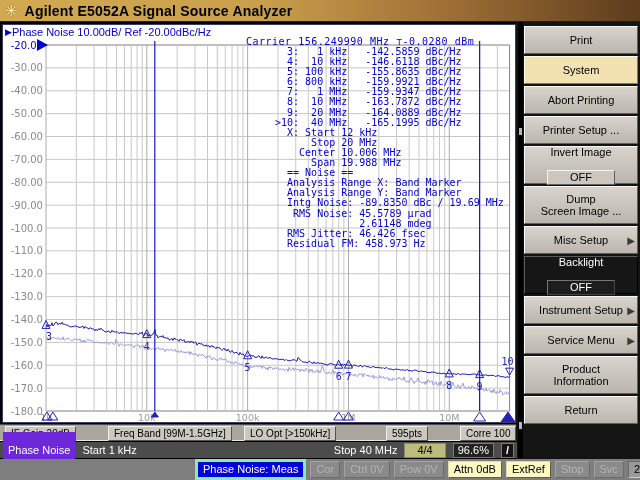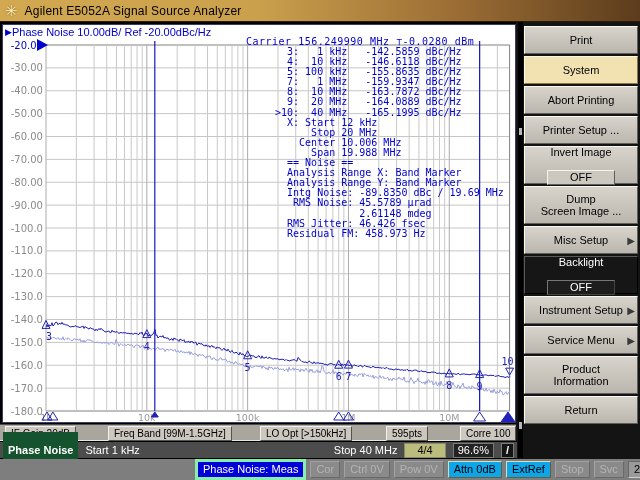--- a/index.html
+++ b/index.html
@@ -2,21 +2,21 @@
 <html><head>
 <meta charset="utf-8">
 <style>
 html,body{margin:0;padding:0;width:640px;height:480px;background:#000;overflow:hidden;
   font-family:"Liberation Sans",sans-serif;}
 #screen{position:absolute;left:0;top:0;width:640px;height:480px;}
 #titlebar{position:absolute;left:0;top:0;width:640px;height:22px;box-sizing:border-box;
   background:linear-gradient(90deg,#d2a851 0%,#cba04c 40%,#9a6c34 72%,#5c3c1c 100%);
   border-bottom:1px solid #2a1a08;display:flex;align-items:center;gap:7px;padding-left:5px;}
 #app-icon{color:#fdf3c0;font-size:15px;line-height:15px;text-shadow:0 0 2px #7a5a10;}
-#title-text{font-weight:normal;font-size:12px;color:#000;letter-spacing:.2px;}
+#title-text{font-weight:bold;font-size:14px;color:#000;letter-spacing:.2px;}
 #menu-bg{position:absolute;left:516px;top:22px;width:124px;height:437px;background:#141414;}
 #plot-panel{position:absolute;left:2px;top:24px;width:514px;height:399px;background:#fff;
   border:1px solid #3a3a62;box-sizing:border-box;}
 #trace-header{position:absolute;left:2px;top:1px;font-size:11px;color:#0000cc;white-space:nowrap;z-index:3;}
 #trace-header .tr-arrow{font-size:9px;vertical-align:1px;}
 #chart-svg{position:absolute;left:0;top:0;width:512px;height:397px;z-index:1;}
 #overlay-svg{position:absolute;left:0;top:0;width:512px;height:397px;z-index:4;pointer-events:none;}
 #carrier-line{position:absolute;left:243px;top:11px;font:10px "DejaVu Sans Mono",monospace;
   letter-spacing:.5px;color:#0000cc;white-space:pre;z-index:2;}
 #marker-table{position:absolute;left:272px;top:22px;color:#0000cc;z-index:2;}
@@ -34,38 +34,38 @@
 .softkey.dark{background:#161616;color:#fff;border-color:#5a5a5a #000 #000 #5a5a5a;}
 .softkey .sub{display:block;margin-top:12px;padding:0 2px;min-width:62px;font-size:11px;line-height:13px;
   background:#ccc8c0;border:1px solid;border-color:#f4f4f0 #5e5e5a #5e5e5a #f4f4f0;}
 .softkey.dark .sub{background:#1d1d1d;color:#fff;border-color:#777 #444 #444 #777;}
 .softkey .arrow{position:absolute;right:2px;top:50%;transform:translateY(-50%);font-size:10px;color:#3a3a3a;}
 #status-row1{position:absolute;left:0;top:424px;width:516px;height:17px;box-sizing:border-box;
   background:#aaa69e;border-top:1px solid #4a4a4a;border-bottom:1px solid #e6e6e2;}
 .r1btn{position:absolute;top:1px;height:13px;box-sizing:content-box;background:#ccc8c0;
   border:1px solid;border-color:#f0f0ec #52524e #52524e #f0f0ec;
   font-size:10px;line-height:13px;padding:0 5px;color:#000;white-space:nowrap;}
-.r1btn:nth-child(1){left:5px;}.r1btn:nth-child(2){left:108px;}.r1btn:nth-child(3){left:260px;}
+.r1btn:nth-child(1){left:5px;}.r1btn:nth-child(2){left:108px;}.r1btn:nth-child(3){left:244px;}
 .r1btn:nth-child(4){left:386px;}.r1btn:nth-child(5){left:460px;}
 #status-row2{position:absolute;left:0;top:442px;width:517px;height:16px;box-sizing:border-box;
   background:#4c4c4c;display:flex;align-items:center;padding:0 3px;gap:7px;
   font-size:11px;color:#fff;white-space:nowrap;}
 #status-row2 .spacer{flex:1;}
 .badge{display:inline-block;line-height:13px;}
-.badge.blue{background:#14532d;color:#fff;padding:12px 5px;font-weight:bold;}
+.badge.blue{background:#6d28d9;color:#fff;padding:12px 5px;}
 .badge.khaki{background:#bcbc7c;color:#000;padding:0 12px;border:1px solid #8a8a6a;}
 .badge.darkbox{background:#222;color:#fff;padding:0 4px;border:1px solid #7a7a7a;}
 .badge.spin{background:#141414;color:#fff;padding:0 4px;border:1px solid #7a7a7a;font-weight:bold;}
 #status-bar{position:absolute;left:0;top:459px;width:640px;height:21px;box-sizing:border-box;
   background:#7e7e7e;display:flex;align-items:center;padding-left:195px;gap:4px;
   font-size:11px;white-space:nowrap;}
 .sb{padding:0 5px;line-height:15px;}
 .sb.active{background:#0000d8;color:#fff;border:3px solid #86efac;}
 .sb.disabled{background:#8a8a8a;color:#b4b4b4;border:1px solid;border-color:#a2a2a2 #6a6a6a #6a6a6a #a2a2a2;}
-.sb.khaki{background:#0ea5e9;color:#000;border:1px solid;border-color:#dcdcb2 #60603a #60603a #dcdcb2;}
+.sb.khaki{background:#fef9c3;color:#000;border:1px solid;border-color:#dcdcb2 #60603a #60603a #dcdcb2;}
 .sb.datetime{background:#9a9a9a;color:#000;border:1px solid;border-color:#686868 #cecece #cecece #686868;
   margin-left:auto;margin-right:1px;}
 </style>
 </head>
 <body>
 
 <div id="screen">
   <div id="titlebar">
     <span id="app-icon">✳</span>
     <span id="title-text">Agilent E5052A Signal Source Analyzer</span>
@@ -183,20 +183,21 @@
         </g>
       </svg>
     <div id="trace-header">
       <span class="tr-arrow">▶</span><span>Phase Noise 10.00dB/ Ref -20.00dBc/Hz</span>
     </div>
     <div id="carrier-line">Carrier 156.249990 MHz ⊤-0.0280 dBm</div>
     <div id="marker-table">
         <div class="mt-line">  3:   1 kHz   -142.5859 dBc/Hz</div>
         <div class="mt-line">  4:  10 kHz   -146.6118 dBc/Hz</div>
         <div class="mt-line">  5: 100 kHz   -155.8635 dBc/Hz</div>
+        <div class="mt-line">  6: 800 kHz   -159.9921 dBc/Hz</div>
         <div class="mt-line">  7:   1 MHz   -159.9347 dBc/Hz</div>
         <div class="mt-line">  8:  10 MHz   -163.7872 dBc/Hz</div>
         <div class="mt-line">  9:  20 MHz   -164.0889 dBc/Hz</div>
         <div class="mt-line">&gt;10:  40 MHz   -165.1995 dBc/Hz</div>
         <div class="mt-line">  X: Start 12 kHz</div>
         <div class="mt-line">      Stop 20 MHz</div>
         <div class="mt-line">    Center 10.006 MHz</div>
         <div class="mt-line">      Span 19.988 MHz</div>
         <div class="mt-line">  == Noise ==</div>
         <div class="mt-line">  Analysis Range X: Band Marker</div>

